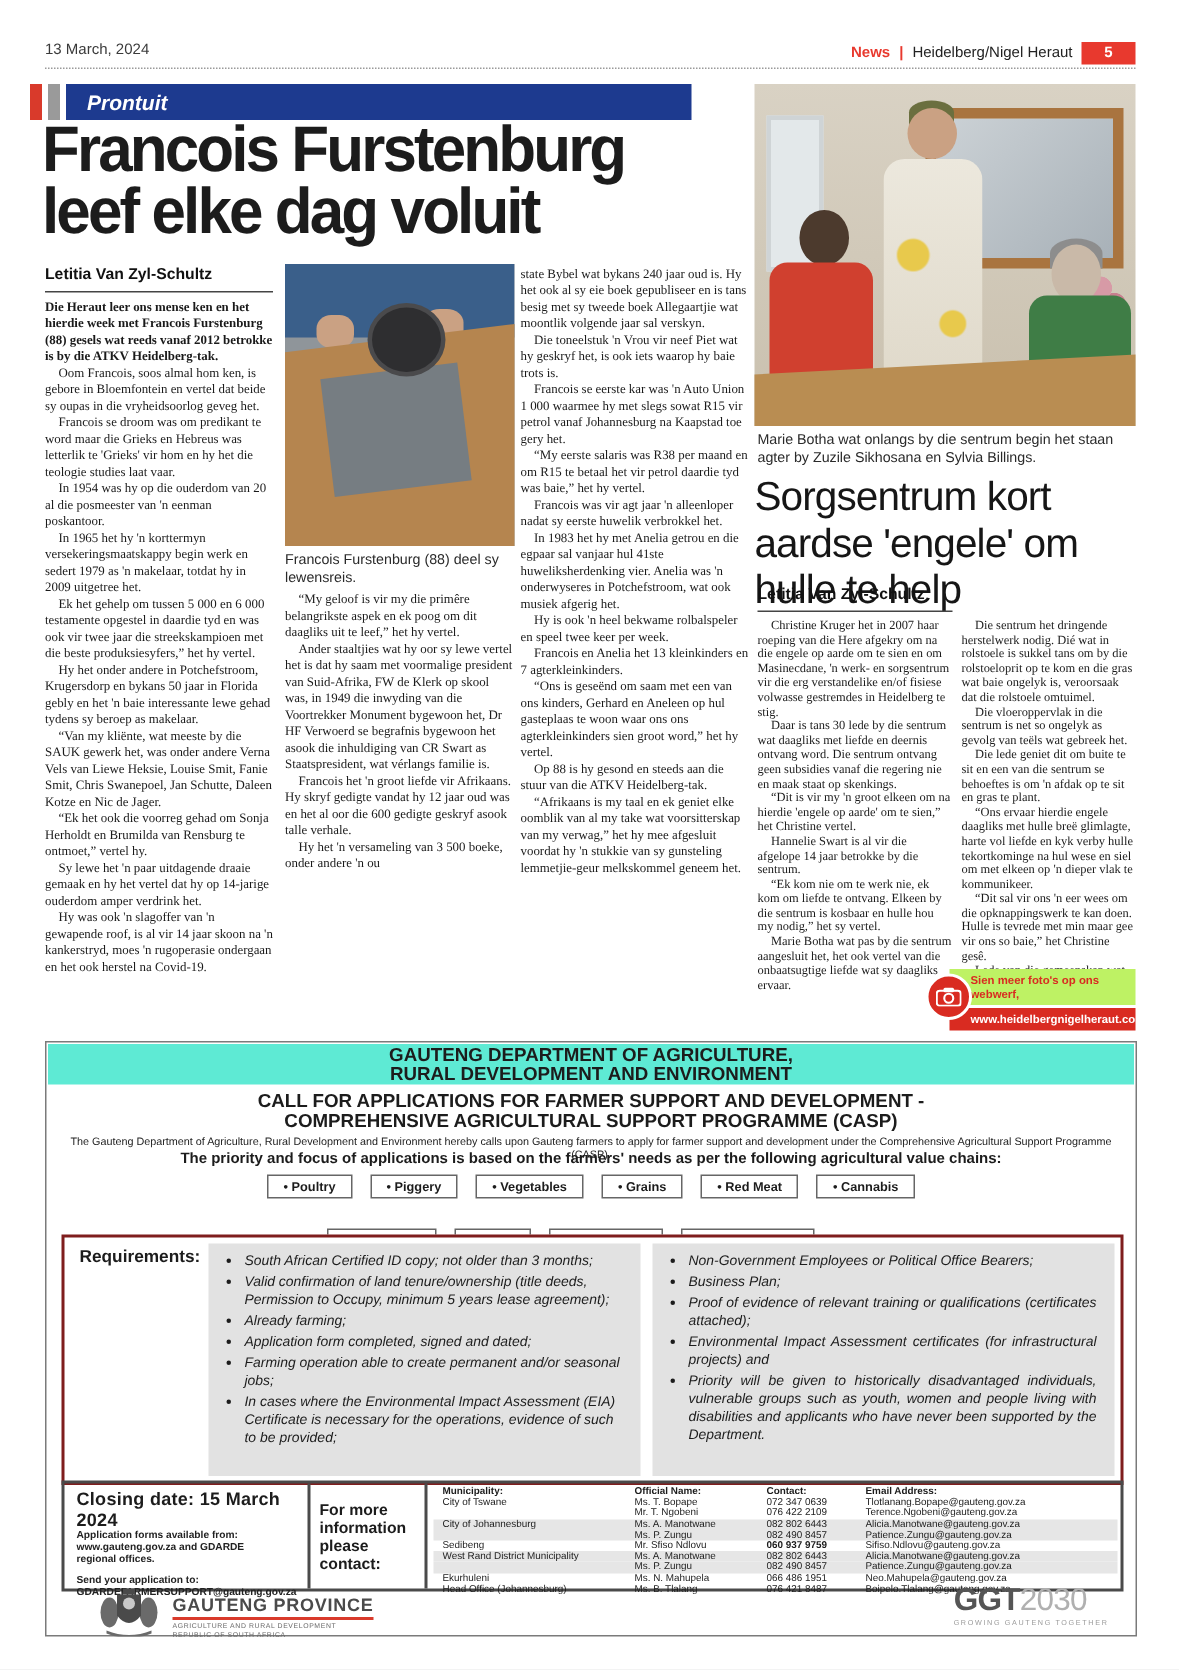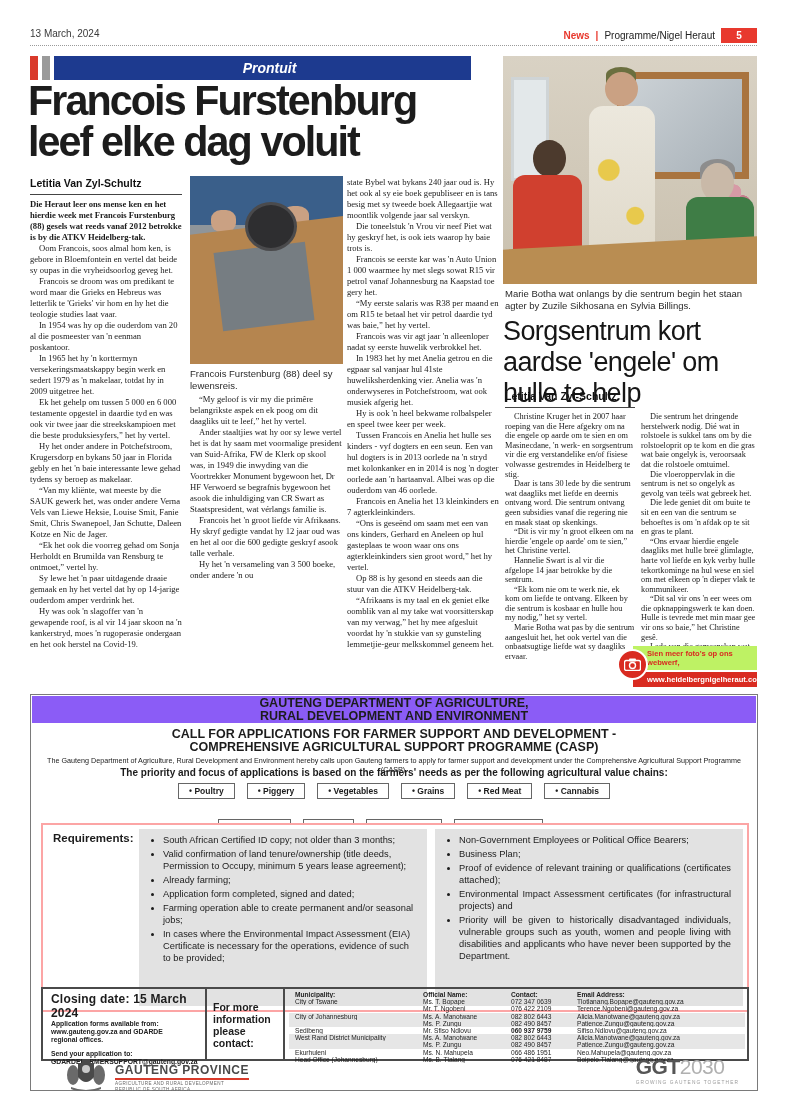--- a/index.html
+++ b/index.html
@@ -13,21 +13,21 @@
               font-family:"Liberation Sans", sans-serif; font-size:10px; color:#3a3a3a; }
   #mast-date { position:absolute; left:0; top:1px; }
   #mast-right { position:absolute; right:0; top:0; display:flex; gap:6px; align-items:center; height:16px; }
   .news-label { color:#e8392e; font-weight:bold; }
   .mast-sep { color:#e8392e; font-weight:bold; }
   .mast-pub { color:#222; }
   .page-box { background:#e8392e; color:#fff; width:36px; height:15px; text-align:center;
               font-weight:bold; font-size:10px; line-height:15px; }
 
   
-  #kicker { left:30px; top:56px; width:441px; height:24px; display:flex;text-align:center; }
+  #kicker { left:20px; top:56px; width:441px; height:24px; display:flex; }
   .bar-red { width:8px; background:#d93a2b; margin-right:4px; }
   .bar-gray { width:8px; background:#9a9a9a; margin-right:4px; }
   .kicker-banner { flex:1; background:#1d3a8f; color:#fff; font-family:"Liberation Sans",sans-serif;
                    font-style:italic; font-weight:bold; font-size:14px; line-height:24px; padding-left:14px; }
 
   
   #headline1 { left:28px; top:80px; width:450px; font-family:"Liberation Sans",sans-serif;
                font-weight:800; font-size:43px; line-height:41px; letter-spacing:-2px; color:#1c1c1c;
                transform:scaleX(.96); transform-origin:left top; }
   .byline { font-family:"Liberation Sans",sans-serif; font-weight:bold; font-size:10.5px; color:#111;
@@ -86,38 +86,38 @@
   
   #web-banner { left:633px; top:646px; width:124px; font-family:"Liberation Sans",sans-serif; font-weight:bold; font-size:7.6px; }
   .wb1 { background:#bef264; color:#d92b21; padding:3px 3px 3px 14px; }
   .wb2 { background:#d92b21; color:#fff; padding:3px 3px 3px 14px; margin-top:2px; }
   .wb-cam { position:absolute; left:-16px; top:3px; width:31px; height:31px; border-radius:50%;
             background:#d92b21; border:2px solid #fff; display:flex; align-items:center; justify-content:center; }
 
   
   #ad { left:30px; top:694px; width:728px; height:397px; border:1px solid #7a7a7a; background:#fff;
         font-family:"Liberation Sans",sans-serif; color:#1c1c1c; }
-  #ad-grayband { position:absolute; left:1px; right:1px; top:1px; height:27px; background:#8b5cf6;
+  #ad-grayband { position:absolute; left:1px; right:1px; top:1px; height:27px; background:#5eead4;
                  text-align:center; font-weight:bold; font-size:12.5px; line-height:13px; padding-top:1px; color:#1c1c1c; }
   #ad-title { position:absolute; left:0; right:0; top:33px; text-align:center; font-weight:bold;
               font-size:12.5px; line-height:13px; }
   #ad-intro { position:absolute; left:6px; right:6px; top:61px; text-align:center; font-size:7.2px; color:#222; }
   #ad-priority { position:absolute; left:0; right:0; top:72px; text-align:center; font-weight:bold; font-size:10px; }
   .chip-row { position:absolute; left:0; right:0; display:flex; justify-content:center; gap:12px; align-items:center; }
   #chips1 { top:88px;font-weight:bold; }
   #chips2 { top:124px;align-items:center; }
   .chip { border:1px solid #666; padding:2px 10px; font-size:8.5px; background:#fff; white-space:nowrap; }
   .etc-label { font-size:9px; }
-  #req-box { position:absolute; left:10px; top:128px; width:708px; height:189px; border:2px solid #fca5a5; background:#fff; }
+  #req-box { position:absolute; left:10px; top:128px; width:708px; height:167px; border:2px solid #7f1d1d; background:#fff; }
   #req-label { position:absolute; left:10px; top:7px; font-weight:bold; font-size:11.5px; }
   .req-col { position:absolute; top:4px; bottom:4px; background:#e2e2e2; padding:5px 12px 5px 8px; }
   #req-left  { left:96px;  width:288px; }
   #req-right { left:392px; width:308px; text-align:justify; }
   .req-col ul { list-style:disc; margin-left:16px; }
-  .req-col li { font-size:9.3px; line-height:12px; margin-bottom:2px; }
+  .req-col li { font-size:9.3px; line-height:12px; margin-bottom:2px;font-style:italic; }
 
   #bottom-box { position:absolute; left:10px; top:292px; width:708px; height:74px; border:2px solid #4a4a4a; }
   #closing { position:absolute; left:8px; top:3px; width:150px; }
   #closing .cd { font-weight:bold; font-size:12px; letter-spacing:.2px; }
   #closing .ln { font-weight:bold; font-size:6.8px; line-height:8px; color:#222; }
   #closing .gap { height:6px; }
   #prompt-cell { position:absolute; left:162px; top:0; bottom:0; width:80px; border-left:2px solid #4a4a4a;
                  border-right:2px solid #4a4a4a; padding:12px 5px 15px 6px; font-weight:bold; font-size:10.5px; line-height:12px; }
   #contact-table { position:absolute; left:246px; top:2px; right:2px; font-size:6.6px; line-height:7.2px; }
   .trow { display:grid; grid-template-columns:128px 88px 66px 1fr; padding:0 0 0 6px; }
@@ -137,21 +137,21 @@
 </head>
 <body>
 
 <div id="page">
 
   <div class="abs" id="masthead">
     <span id="mast-date">13 March, 2024</span>
     <span id="mast-right">
       <span class="news-label">News</span>
       <span class="mast-sep">|</span>
-      <span class="mast-pub">Programme/Nigel Heraut</span>
+      <span class="mast-pub">Heidelberg/Nigel Heraut</span>
       <span class="page-box">5</span>
     </span>
   </div>
 
   <div class="abs" id="kicker">
     <span class="bar-red"></span>
     <span class="bar-gray"></span>
     <span class="kicker-banner">Prontuit</span>
   </div>
 
@@ -211,21 +211,20 @@
 
   <div class="abs bodytext" id="a1col3">
     <p class="cont">state Bybel wat bykans 240 jaar oud is. Hy het ook al sy eie boek gepubliseer en is tans besig met sy tweede boek Allegaartjie wat moontlik volgende jaar sal verskyn.</p>
     <div>
         <p>Die toneelstuk 'n Vrou vir neef Piet wat hy geskryf het, is ook iets waarop hy baie trots is.</p>
         <p>Francois se eerste kar was 'n Auto Union 1 000 waarmee hy met slegs sowat R15 vir petrol vanaf Johannesburg na Kaapstad toe gery het.</p>
         <p>“My eerste salaris was R38 per maand en om R15 te betaal het vir petrol daardie tyd was baie,” het hy vertel.</p>
         <p>Francois was vir agt jaar 'n alleenloper nadat sy eerste huwelik verbrokkel het.</p>
         <p>In 1983 het hy met Anelia getrou en die egpaar sal vanjaar hul 41ste huweliksherdenking vier. Anelia was 'n onderwyseres in Potchefstroom, wat ook musiek afgerig het.</p>
         <p>Hy is ook 'n heel bekwame rolbalspeler en speel twee keer per week.</p>
-        <p>Tussen Francois en Anelia het hulle ses kinders - vyf dogters en een seun. Een van hul dogters is in 2013 oorlede na 'n stryd met kolonkanker en in 2014 is nog 'n dogter oorlede aan 'n hartaanval. Albei was op die ouderdom van 46 oorlede.</p>
         <p>Francois en Anelia het 13 kleinkinders en 7 agterkleinkinders.</p>
         <p>“Ons is geseënd om saam met een van ons kinders, Gerhard en Aneleen op hul gasteplaas te woon waar ons ons agterkleinkinders sien groot word,” het hy vertel.</p>
         <p>Op 88 is hy gesond en steeds aan die stuur van die ATKV Heidelberg-tak.</p>
         <p>“Afrikaans is my taal en ek geniet elke oomblik van al my take wat voorsitterskap van my verwag,” het hy mee afgesluit voordat hy 'n stukkie van sy gunsteling lemmetjie-geur melkskommel geneem het.</p>
       </div>
   </div>
 
   <h2 class="abs" id="headline2">Sorgsentrum kort aardse 'engele' om hulle te help</h2>
   <div class="abs byline" id="byline2">Letitia Van Zyl-Schultz</div>
 

